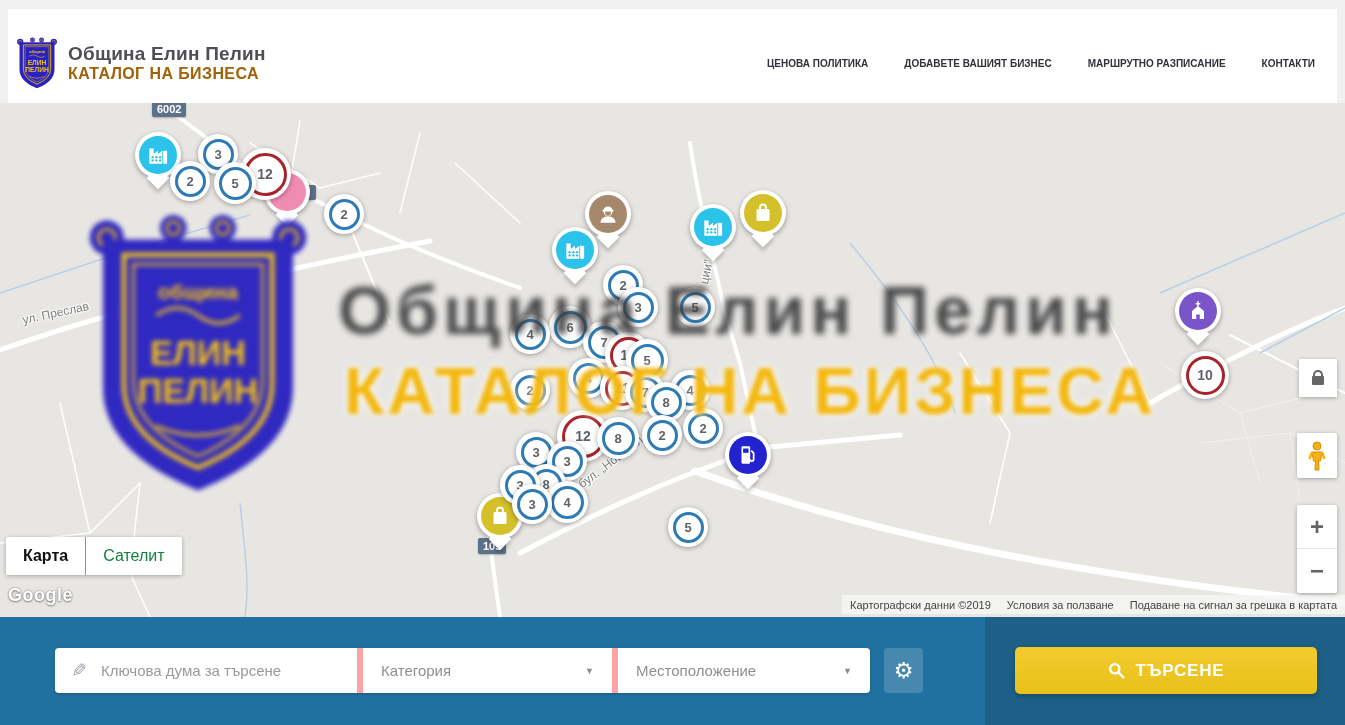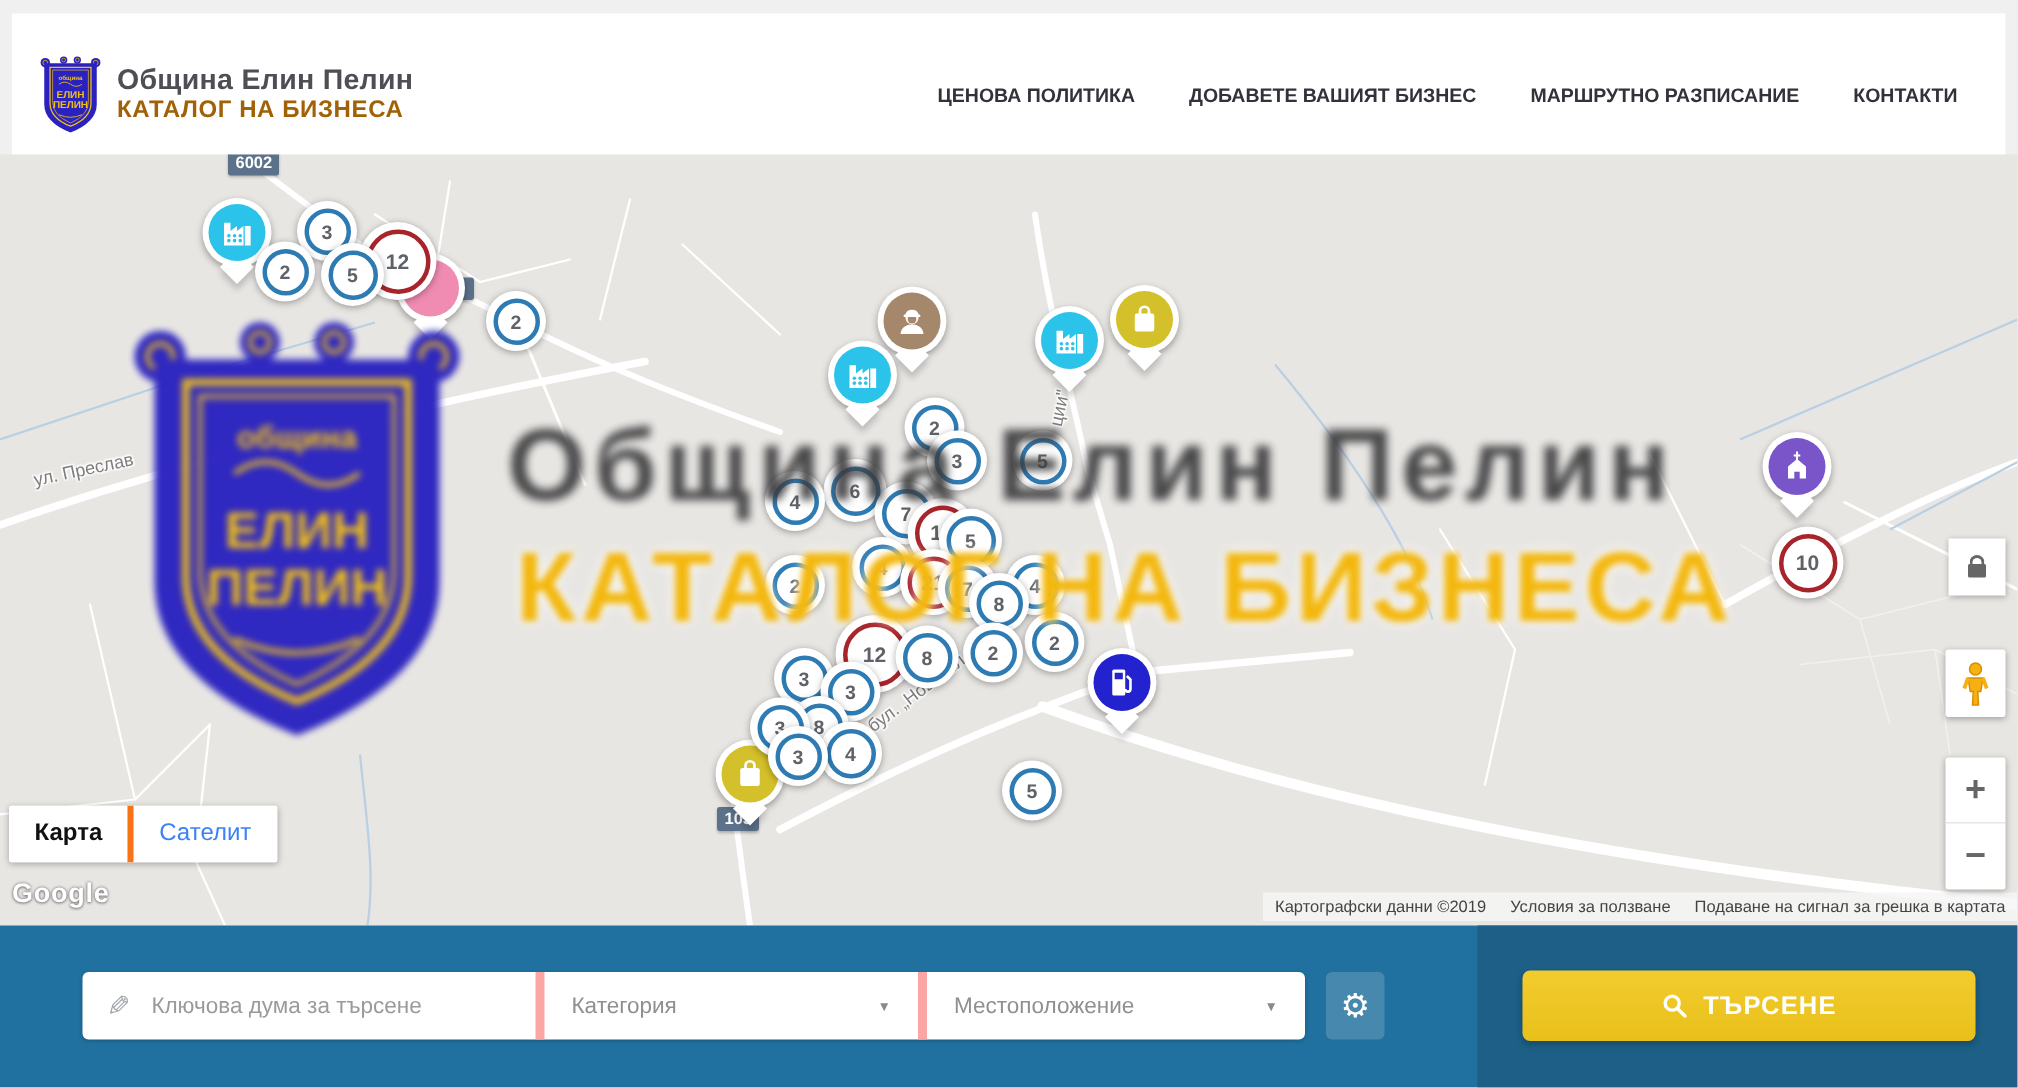--- a/index.html
+++ b/index.html
@@ -1,26 +1,26 @@
 <!DOCTYPE html>
 <html><head>
 <meta charset="utf-8">
 <style>
   html,body{margin:0;padding:0}
   body{width:1345px;height:725px;overflow:hidden;font-family:"Liberation Sans",sans-serif;background:#f0efee;position:relative}
 
   
   .header{height:103px;background:#f1f0f0;box-sizing:border-box;padding:9px 8px 0}
-  .header-inner{background:#fff;height:108px;display:flex;align-items:center;padding:0 18px;box-sizing:border-box}
+  .header-inner{background:#fff;height:108px;display:flex;align-items:center;padding:0 8px;box-sizing:border-box}
   .logo-wrap{display:flex;align-items:center;gap:10px}
   .crest-sm{width:42px;height:53px;flex:none}
   .site-title{font-size:19px;font-weight:bold;color:#4e4e55;letter-spacing:.2px;line-height:1.15}
   .site-sub{font-size:16px;font-weight:bold;color:#a16207;letter-spacing:.4px}
   nav{margin-left:auto;display:flex;gap:36px;padding-right:14px}
-  .nav-item{font-weight:bold;font-size:13px;color:#32323a;cursor:pointer;white-space:nowrap}
+  .nav-item{font-weight:bold;font-size:10px;color:#32323a;cursor:pointer;white-space:nowrap}
 
   
   .map{position:relative;width:1345px;height:514px;background:#e8e6e3;overflow:hidden}
   .map svg.roads{position:absolute;inset:0;z-index:0}
 
   .badge{position:absolute;background:#5c718a;color:#fff;font-size:11px;font-weight:bold;padding:2px 5px;border-radius:2px;z-index:50;box-shadow:0 1px 2px rgba(0,0,0,.25)}
   .street{position:absolute;color:#7e7e7e;font-size:12px;white-space:nowrap;z-index:40;
           text-shadow:1px 1px 1px #fff,-1px -1px 1px #fff,1px -1px 1px #fff,-1px 1px 1px #fff}
 
   .cluster{position:absolute;border-radius:50%;background:#fff;box-shadow:0 1px 5px rgba(0,0,0,.35);
@@ -37,21 +37,21 @@
   .wm-crest{position:absolute;left:84px;top:110px;width:228px;height:285px;filter:blur(2.6px);z-index:1500;opacity:.97}
   .wm-title{position:absolute;left:338px;top:168px;font-size:68px;font-weight:bold;color:#3c3c3e;letter-spacing:5px;
             white-space:nowrap;filter:blur(3px);z-index:1500;opacity:.92}
   .wm-sub{position:absolute;left:344px;top:250px;font-size:66px;font-weight:800;color:#f3b70d;letter-spacing:3px;white-space:nowrap;
             filter:blur(2px);z-index:1500;text-shadow:0 0 4px rgba(255,255,255,.95),0 0 9px rgba(255,255,255,.7)}
 
   
   .maptype{position:absolute;left:6px;top:434px;z-index:3000;display:flex;box-shadow:0 1px 4px rgba(0,0,0,.3);border-radius:2px;overflow:hidden}
   .mt-btn{background:#fff;height:38px;display:flex;align-items:center;justify-content:center;font-size:16px;padding:0 17px;cursor:pointer}
   .mt-map{font-weight:600;color:#111}
-  .mt-sat{color:#3b82f6;border-left:4px solid #f97316}
+  .mt-sat{color:#15803d;border-left:1px solid #f97316}
 
   .google{position:absolute;left:8px;top:482px;z-index:3000;color:#fff;font-size:18px;font-weight:bold;letter-spacing:.5px;
           text-shadow:0 0 2px rgba(90,90,90,.8),0 1px 2px rgba(90,90,90,.6)}
 
   .attrib{position:absolute;right:0;top:492px;z-index:3000;background:rgba(245,245,245,.82);font-size:11px;color:#444;
           padding:2px 8px;display:flex;gap:16px;align-items:center;height:15px}
   .attrib span{white-space:nowrap}
   .attrib .lnk{cursor:pointer}
 
   .ctrl{position:absolute;background:#fff;box-shadow:0 1px 4px rgba(0,0,0,.3);z-index:3000;display:flex;align-items:center;justify-content:center}

